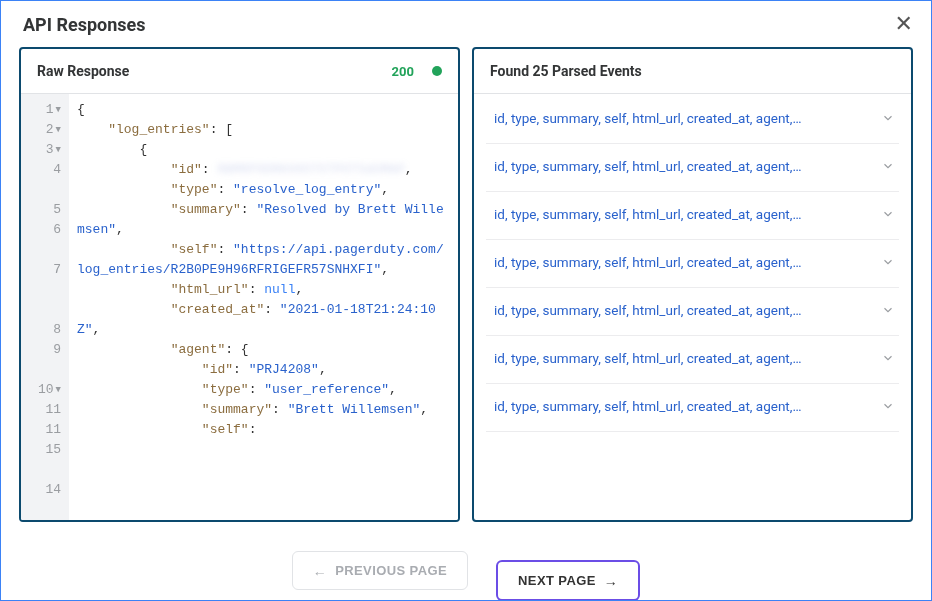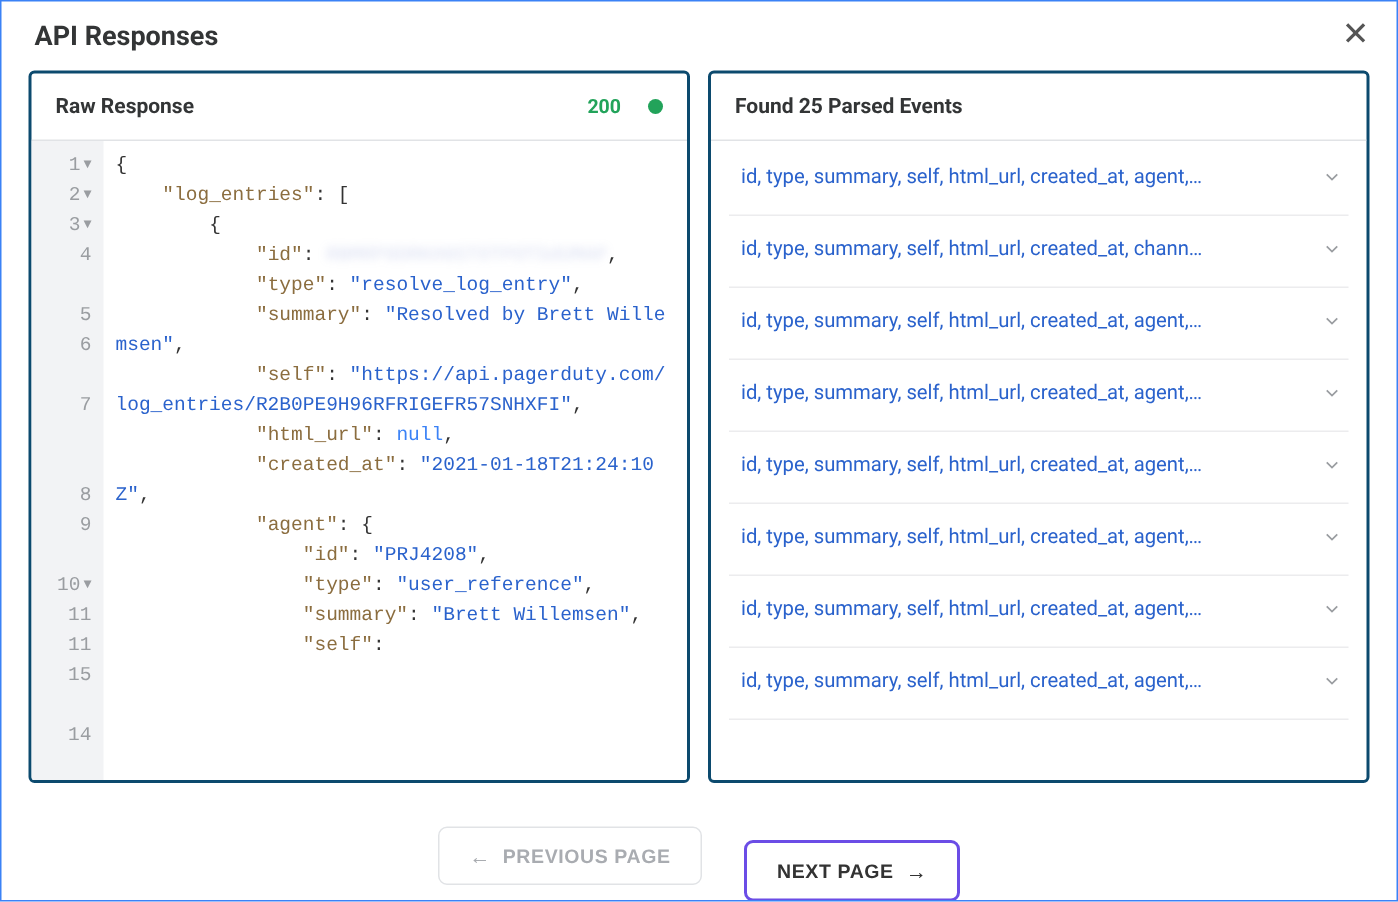--- a/index.html
+++ b/index.html
@@ -241,26 +241,20 @@
       <span class="panel-title">Found 25 Parsed Events</span>
     </div>
     <div class="events-body" id="events-body">
         <div class="event-row">
           <span class="event-summary">id, type, summary, self, html_url, created_at, agent,…</span>
           <span><svg class="chevron" width="14" height="14" viewBox="0 0 24 24" fill="none" stroke="currentColor" stroke-width="2">
               <polyline points="6 9 12 15 18 9"></polyline>
             </svg></span>
         </div>
         <div class="event-row">
-          <span class="event-summary">id, type, summary, self, html_url, created_at, chann…</span>
-          <span><svg class="chevron" width="14" height="14" viewBox="0 0 24 24" fill="none" stroke="currentColor" stroke-width="2">
-              <polyline points="6 9 12 15 18 9"></polyline>
-            </svg></span>
-        </div>
-        <div class="event-row">
           <span class="event-summary">id, type, summary, self, html_url, created_at, agent,…</span>
           <span><svg class="chevron" width="14" height="14" viewBox="0 0 24 24" fill="none" stroke="currentColor" stroke-width="2">
               <polyline points="6 9 12 15 18 9"></polyline>
             </svg></span>
         </div>
         <div class="event-row">
           <span class="event-summary">id, type, summary, self, html_url, created_at, agent,…</span>
           <span><svg class="chevron" width="14" height="14" viewBox="0 0 24 24" fill="none" stroke="currentColor" stroke-width="2">
               <polyline points="6 9 12 15 18 9"></polyline>
             </svg></span>

